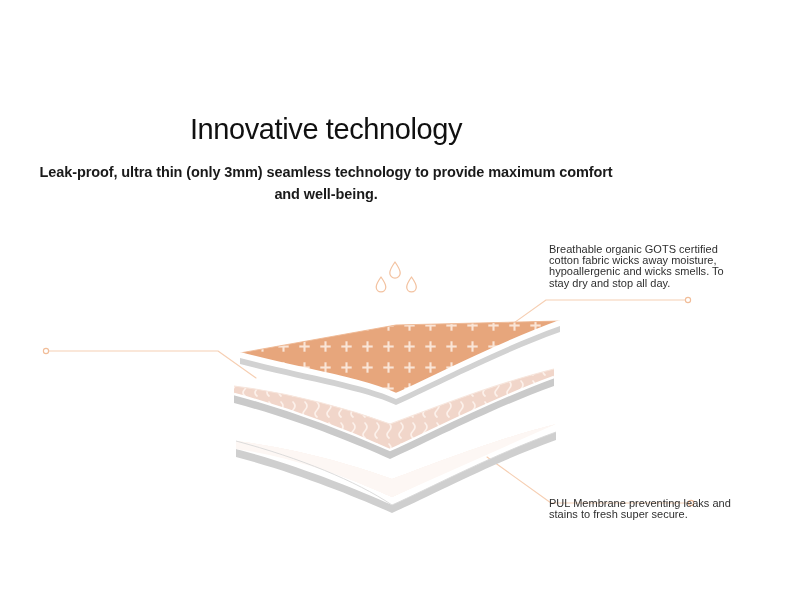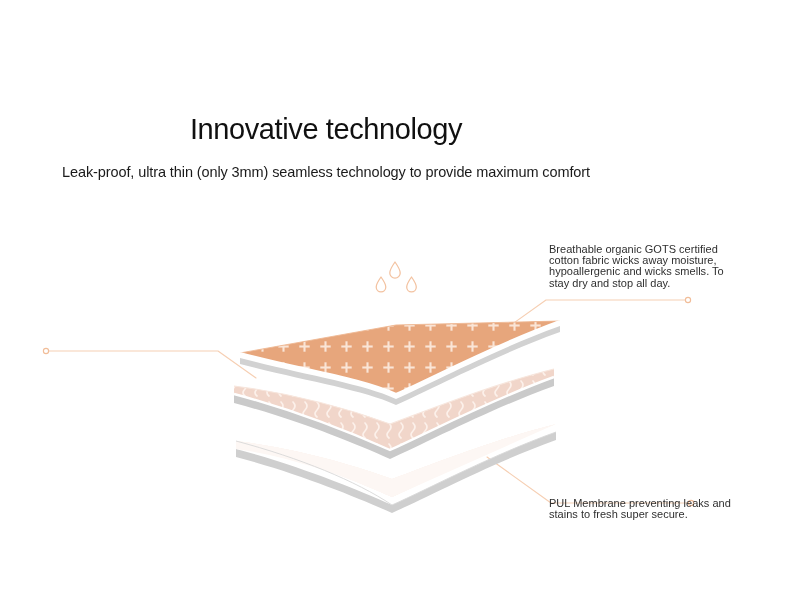--- a/index.html
+++ b/index.html
@@ -41,21 +41,21 @@
     font-weight: 500;
     letter-spacing: -0.4px;
     color: #101010;
   }
   .page-subtitle {
     margin: 0;
     padding-top: 15px;
     font-family: "Liberation Sans", sans-serif;
     font-size: 14.5px;
     line-height: 22px;
-    font-weight: 400;
+    font-weight: 700;
     letter-spacing: -0.1px;
     color: #1a1a1a;
   }
   .page-subtitle .sub-line {
     display: block;
   }
 
   
   .annotation {
     position: absolute;
@@ -86,20 +86,21 @@
 </style>
 </head>
 <body>
 
 <div class="stage">
 
   <div class="header">
     <h1 class="page-title">Innovative technology</h1>
     <p class="page-subtitle">
       <span class="sub-line">Leak-proof, ultra thin (only 3mm) seamless technology to provide maximum comfort</span>
+      <span class="sub-line">and well-being.</span>
     </p>
   </div>
 
   <svg class="art" viewBox="0 0 800 602" width="800" height="602">
     <defs>
 
       <pattern id="plusPattern" width="21" height="21" patternUnits="userSpaceOnUse">
         <g stroke="#fae6d8" stroke-width="2.1" stroke-linecap="butt">
           <line x1="10.5" y1="5.3" x2="10.5" y2="15.7"></line>
           <line x1="5.3" y1="10.5" x2="15.7" y2="10.5"></line>

